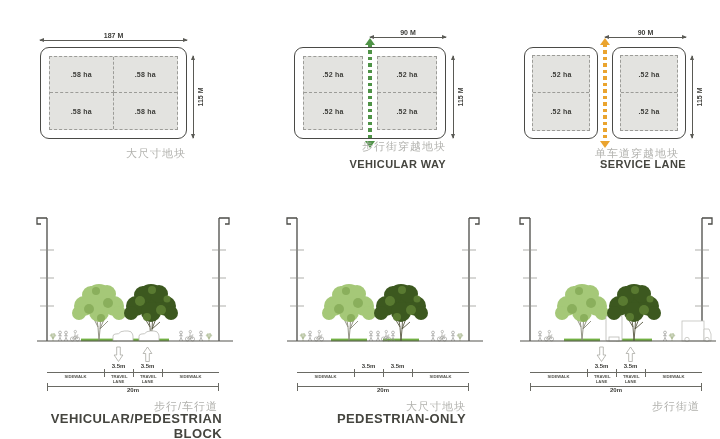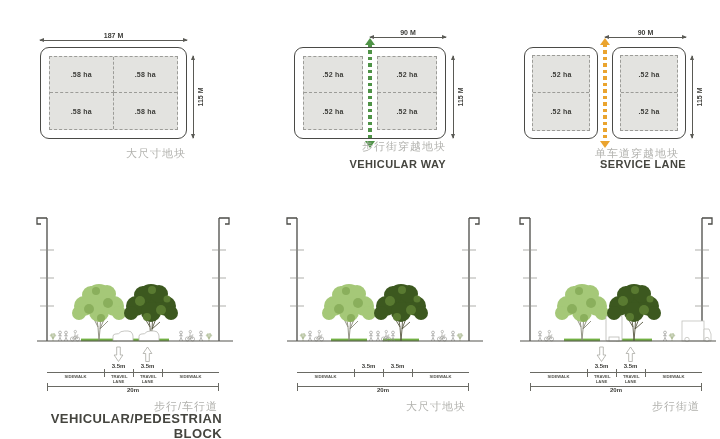--- a/index.html
+++ b/index.html
@@ -293,20 +293,21 @@
   <div class="mlabel" style="left:368.5px;top:363px">3.5m</div>
   <div class="mlabel" style="left:397.5px;top:363px">3.5m</div>
   <div class="zone" style="left:325.5px;top:375px">SIDEWALK</div>
   <div class="zone" style="left:440.5px;top:375px">SIDEWALK</div>
   <div class="secline" style="left:297px;top:386px;width:172px">
     <span class="tick" style="left:0"></span>
     <span class="tick" style="right:0"></span>
   </div>
   <div class="mlabel" style="left:383px;top:387px">20m</div>
   <div class="cn" style="left:252px;top:399px;width:214px">大尺寸地块</div>
+  <div class="en big" style="left:252px;top:411px;width:214px">PEDESTRIAN-ONLY</div>
 
   <svg class="abs" style="left:518px;top:210px" width="200" height="160" viewBox="0 0 200 160">
     <path class="wall" d="M12,8 L12,131 M12,8 L2,8 L2,14 L6,14"></path>
     <path class="wall" d="M184,8 L184,131 M184,8 L194,8 L194,14 L190,14"></path>
     <path class="floors" d="M5,40 L19,40 M5,68 L19,68 M5,96 L19,96 M177,40 L191,40 M177,68 L191,68 M177,96 L191,96"></path>
     <rect class="grass" x="46" y="128.6" width="36" height="2.6"></rect>
     <rect class="grass" x="98" y="128.6" width="36" height="2.6"></rect>
     <use href="#tree-light" x="64" y="131"></use>
     <use href="#van" x="96" y="131"></use>
     <use href="#tree-dark" x="116" y="131"></use>

